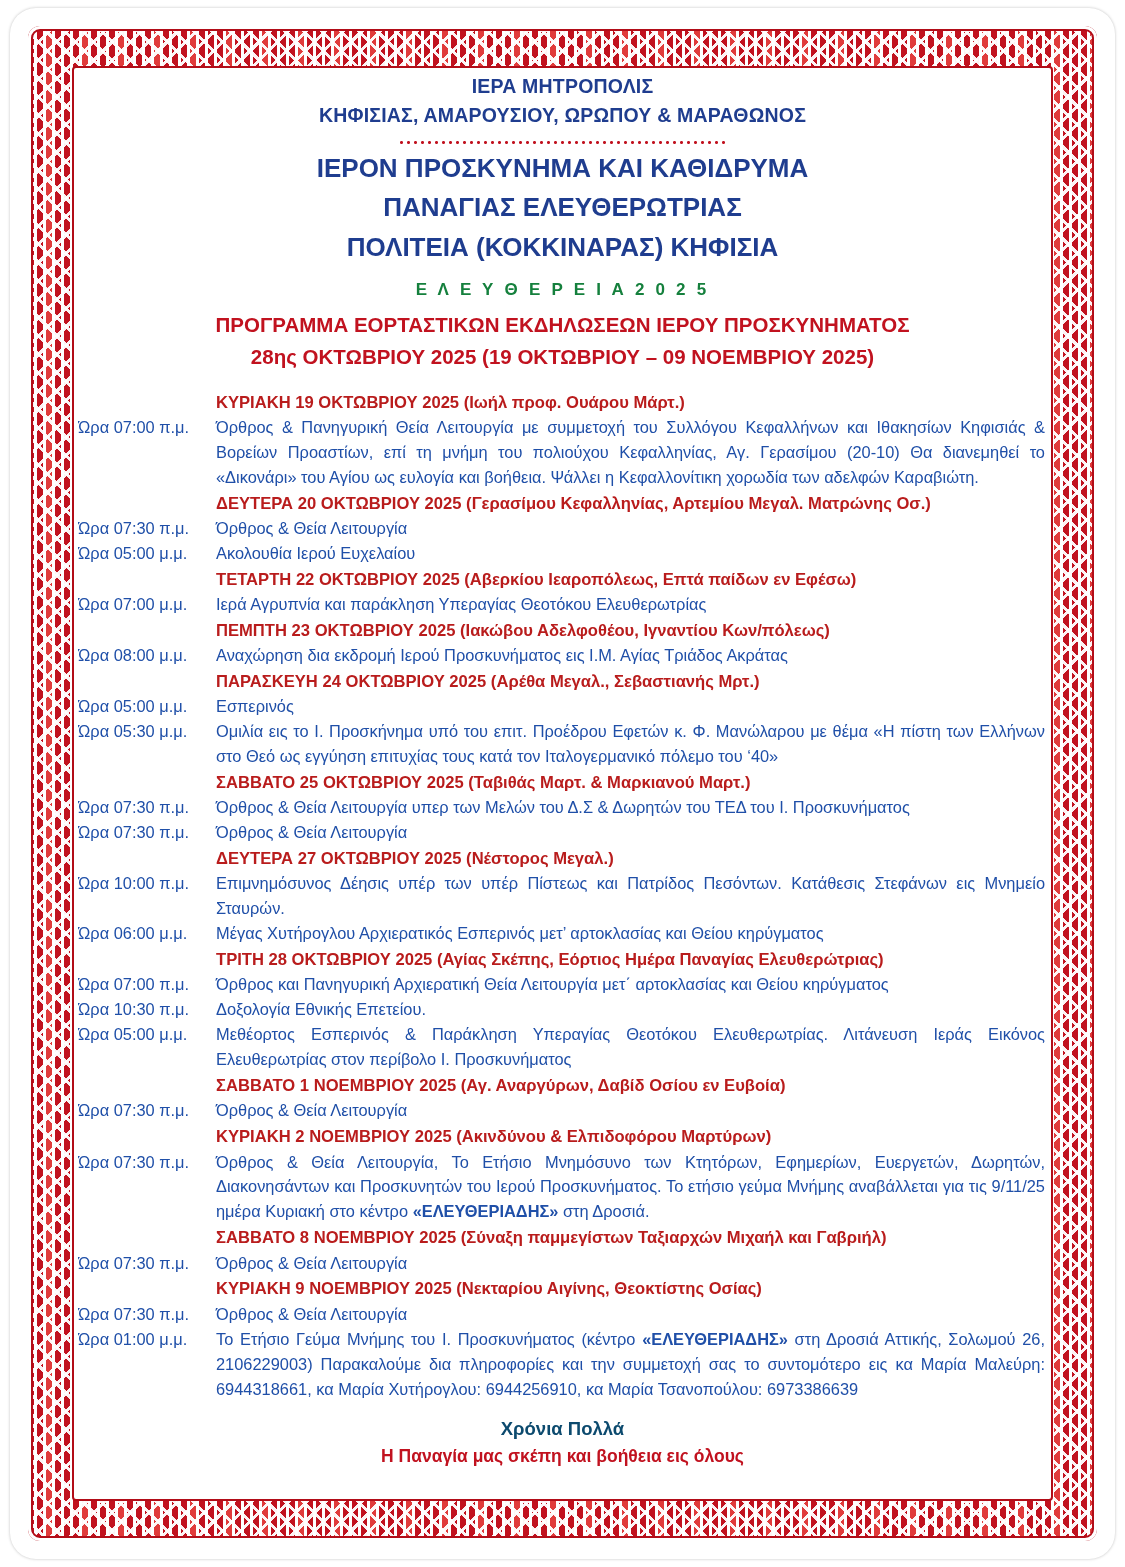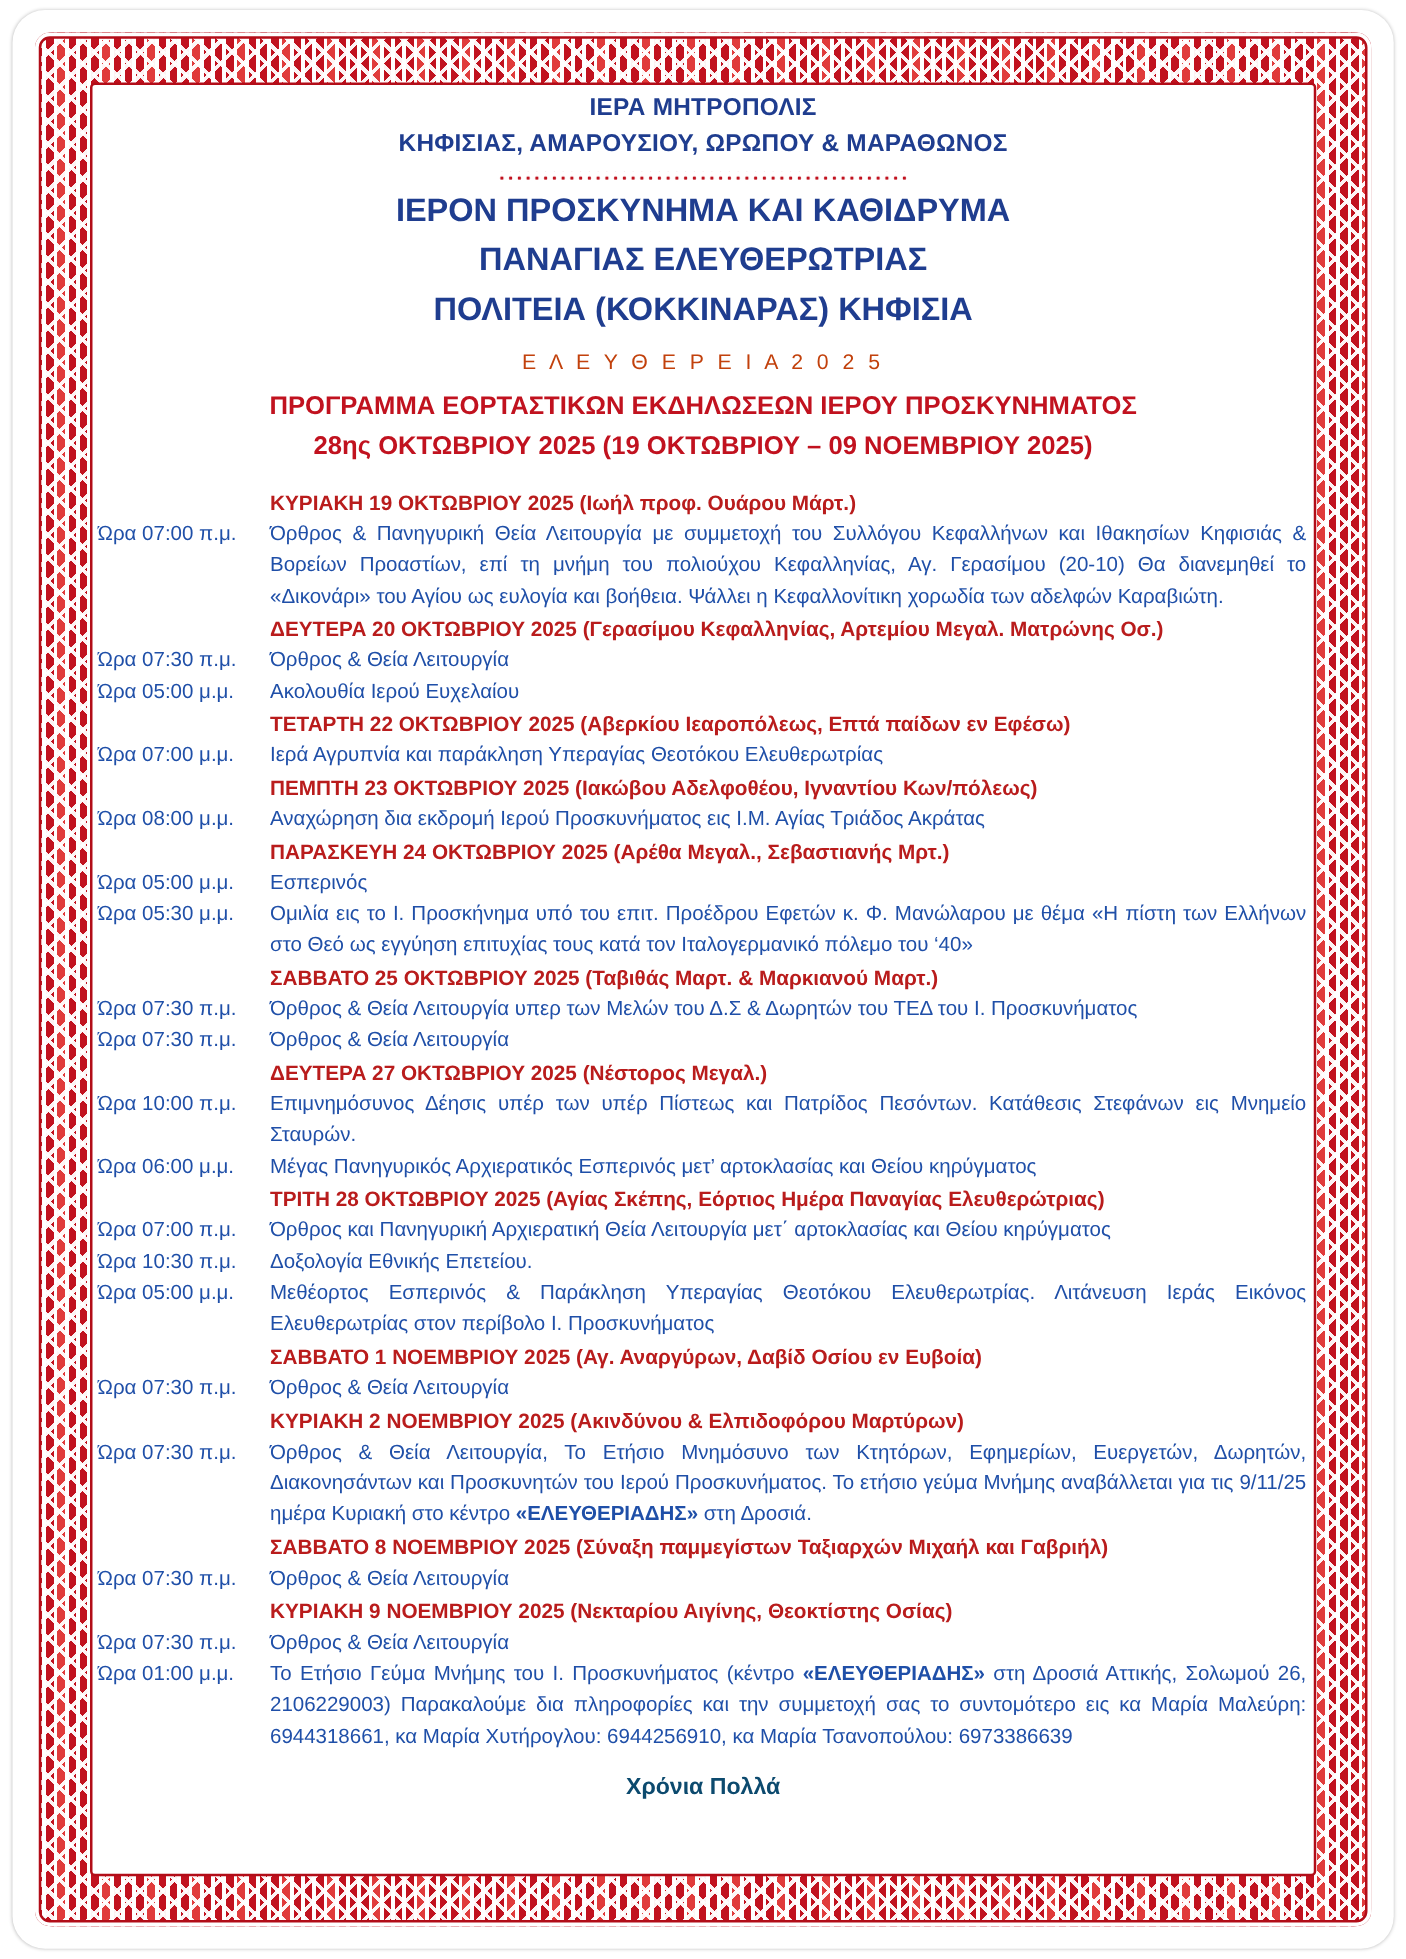--- a/index.html
+++ b/index.html
@@ -106,22 +106,22 @@
     background-image: radial-gradient(#c1121f 1.3px, rgba(0,0,0,0) 1.6px);
     background-size: 7px 7px;
     background-position: 0 2px;
   }
 
   .hdr-l3, .hdr-l4, .hdr-l5 { font-size: 26px; line-height: 1.52; }
   .hdr-tel { font-size: 19px; line-height: 1.6; }
 
   .elef {
     text-align: center;
-    color: #c2410c;
-    font-weight: normal;
+    color: #15803d;
+    font-weight: bold;
     font-size: 17px;
     letter-spacing: 3.2px;
     margin-top: 13px;
   }
   .prog {
     text-align: center;
     color: #c1121f;
     font-weight: bold;
     font-size: 20.5px;
     line-height: 1.55;
@@ -241,21 +241,21 @@
           <div class="time">Ώρα 07:30 π.μ.</div>
           <div class="desc">Όρθρος &amp; Θεία Λειτουργία</div>
         </div>
         <div class="daytitle">ΔΕΥΤΕΡΑ 27 ΟΚΤΩΒΡΙΟΥ 2025 (Νέστορος Μεγαλ.)</div>
         <div class="entry">
           <div class="time">Ώρα 10:00 π.μ.</div>
           <div class="desc">Επιμνημόσυνος Δέησις υπέρ των υπέρ Πίστεως και Πατρίδος Πεσόντων. Κατάθεσις Στεφάνων εις Μνημείο Σταυρών.</div>
         </div>
         <div class="entry">
           <div class="time">Ώρα 06:00 μ.μ.</div>
-          <div class="desc">Μέγας Πανηγυρικός Αρχιερατικός Εσπερινός μετ’ αρτοκλασίας και Θείου κηρύγματος</div>
+          <div class="desc">Μέγας Χυτήρογλου Αρχιερατικός Εσπερινός μετ’ αρτοκλασίας και Θείου κηρύγματος</div>
         </div>
         <div class="daytitle">ΤΡΙΤΗ 28 ΟΚΤΩΒΡΙΟΥ 2025 (Αγίας Σκέπης, Εόρτιος Ημέρα Παναγίας Ελευθερώτριας)</div>
         <div class="entry">
           <div class="time">Ώρα 07:00 π.μ.</div>
           <div class="desc">Όρθρος και Πανηγυρική Αρχιερατική Θεία Λειτουργία μετ΄ αρτοκλασίας και Θείου κηρύγματος</div>
         </div>
         <div class="entry">
           <div class="time">Ώρα 10:30 π.μ.</div>
           <div class="desc">Δοξολογία Εθνικής Επετείου.</div>
         </div>
@@ -283,15 +283,16 @@
           <div class="time">Ώρα 07:30 π.μ.</div>
           <div class="desc">Όρθρος &amp; Θεία Λειτουργία</div>
         </div>
         <div class="entry">
           <div class="time">Ώρα 01:00 μ.μ.</div>
           <div class="desc">Το Ετήσιο Γεύμα Μνήμης του Ι. Προσκυνήματος (κέντρο <b>«ΕΛΕΥΘΕΡΙΑΔΗΣ»</b> στη Δροσιά Αττικής, Σολωμού 26, 2106229003) Παρακαλούμε δια πληροφορίες και την συμμετοχή σας το συντομότερο εις κα Μαρία Μαλεύρη: 6944318661, κα Μαρία Χυτήρογλου: 6944256910, κα Μαρία Τσανοπούλου: 6973386639</div>
         </div>
       </div>
 
     <div class="closing1">Χρόνια Πολλά</div>
+    <div class="closing2">Η Παναγία μας σκέπη και βοήθεια εις όλους</div>
 
   </div>
 </div>
 
 </body></html>

